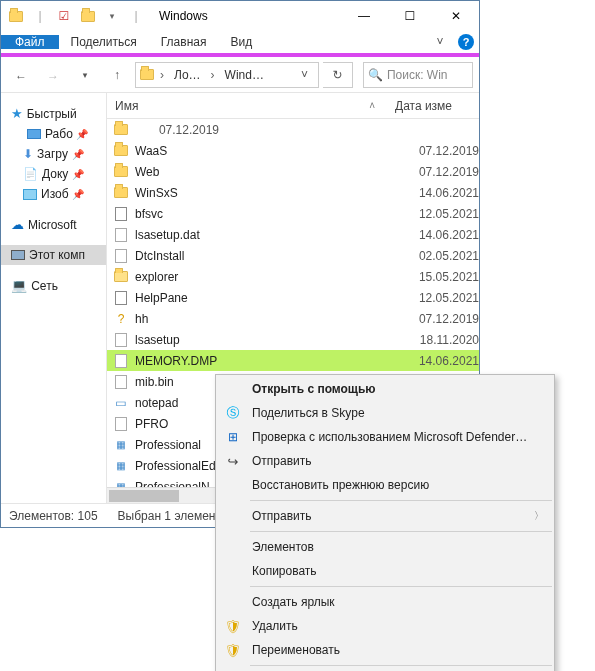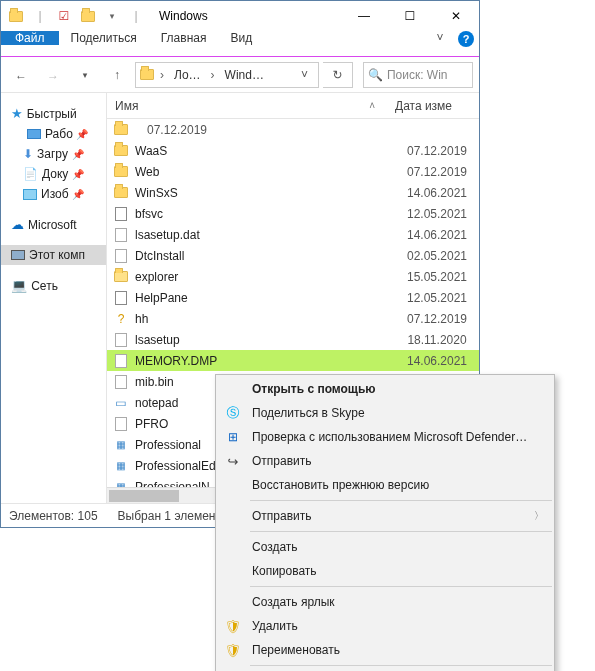--- a/index.html
+++ b/index.html
@@ -9,21 +9,21 @@
 
   
   .titlebar { display: flex; align-items: center; height: 30px; }
   .qa { display: flex; align-items: center; gap: 2px; padding: 0 4px; }
   .qa-item { width: 22px; height: 22px; display: flex; align-items: center; justify-content: center; }
   .titlebar-title { flex: 1; padding-left: 8px; font-size: 12px; }
   .winbtns { display: flex; }
   .winbtn { width: 46px; height: 30px; display: flex; align-items: center; justify-content: center; font-family: "Segoe MDL2 Assets", sans-serif; }
 
   
-  .ribbon { display: flex; align-items: flex-start; height: 26px; border-bottom: 1px solid #d946ef; }
+  .ribbon { display: flex; align-items: center; height: 26px; border-bottom: 4px solid #d946ef; }
   .ribbon-file { background: #1979ca; color: #fff; padding: 0 14px; display: flex; align-items: center; font-size: 12px; }
   .ribbon-tab { padding: 0 12px; display: flex; align-items: center; color: #333; }
   .ribbon-spacer { flex: 1; }
   .ribbon-caret { width: 26px; display: flex; align-items: center; justify-content: center; color: #555; }
   .ribbon-help { width: 26px; display: flex; align-items: center; justify-content: center; }
   .help-circle { background:#0078d7; color:#fff; border-radius:50%; width:16px; height:16px; display:flex; align-items:center; justify-content:center; font-size:11px; font-weight:bold; }
 
   
   .navbar { display: flex; align-items: center; height: 36px; padding: 4px 6px; gap: 4px; border-bottom: 1px solid #e5e5e5; }
   .navbtn { width: 28px; height: 26px; display: flex; align-items: center; justify-content: center; color: #555; }
@@ -47,21 +47,21 @@
   .list-header { display: flex; border-bottom: 1px solid #e5e5e5; height: 26px; align-items:center; color:#444; }
   .col-name-h { flex: 1; padding-left: 8px; display:flex; align-items:center; gap:80px; }
   .col-date-h { width: 84px; padding-right:4px; }
   .sort-caret { color:#777; font-size:10px; margin-left:auto; margin-right:20px; }
 
   .rows { }
   .row { display: flex; align-items: center; height: 21px; padding-left: 6px; }
   .row.sel { background: #bef264; }
   .row-icon { width: 16px; height: 16px; margin-right: 6px; display:flex; align-items:center; justify-content:center; }
   .row-name { flex: 1; white-space: nowrap; overflow: hidden; text-overflow: ellipsis; color:#222; }
-  .row-date { width: 84px; color:#555; text-align:center; }
+  .row-date { width: 84px; color:#555; text-align:right; }
 
   .hscroll { position:absolute; bottom:0; left:0; right:0; height:16px; background:#f0f0f0; border-top:1px solid #ddd; }
   .hscroll-thumb { position:absolute; left:2px; top:2px; height:12px; width:70px; background:#c2c2c2; }
 
   
   .statusbar { height: 24px; border-top:1px solid #e5e5e5; display:flex; align-items:center; padding:0 8px; color:#444; gap:20px; }
 
   
   .ctxmenu { position: absolute; left: 215px; top: 374px; width: 340px; background: #f2f2f2; border: 1px solid #bcbcbc; box-shadow: 3px 3px 6px rgba(0,0,0,.25); padding: 2px 0; }
   .ctx-item { display:flex; align-items:center; height:24px; padding:0 10px 0 8px; gap:10px; color:#222; }
@@ -364,21 +364,21 @@
   </div>
   <div class="ctx-sep"></div>
   <div class="ctx-item">
     <span class="ctx-icon"></span>
     <span class="ctx-label">Отправить</span>
     <span class="ctx-arrow">〉</span>
   </div>
   <div class="ctx-sep"></div>
   <div class="ctx-item">
     <span class="ctx-icon"></span>
-    <span class="ctx-label">Создать</span>
+    <span class="ctx-label">Элементов</span>
   </div>
   <div class="ctx-item">
     <span class="ctx-icon"></span>
     <span class="ctx-label">Копировать</span>
   </div>
   <div class="ctx-sep"></div>
   <div class="ctx-item">
     <span class="ctx-icon"></span>
     <span class="ctx-label">Создать ярлык</span>
   </div>

